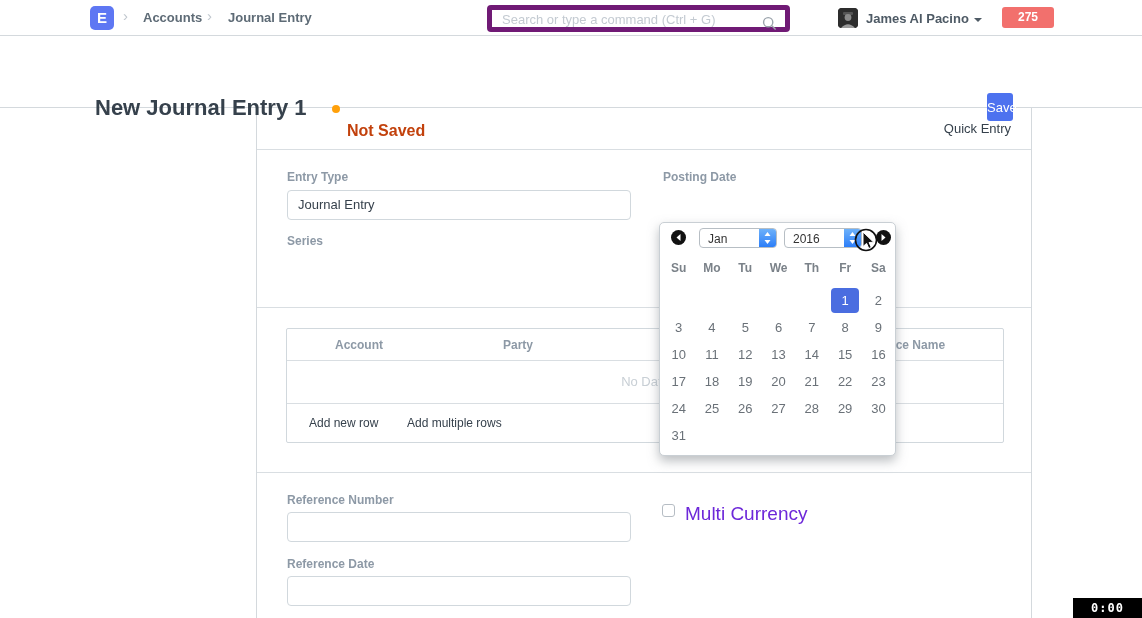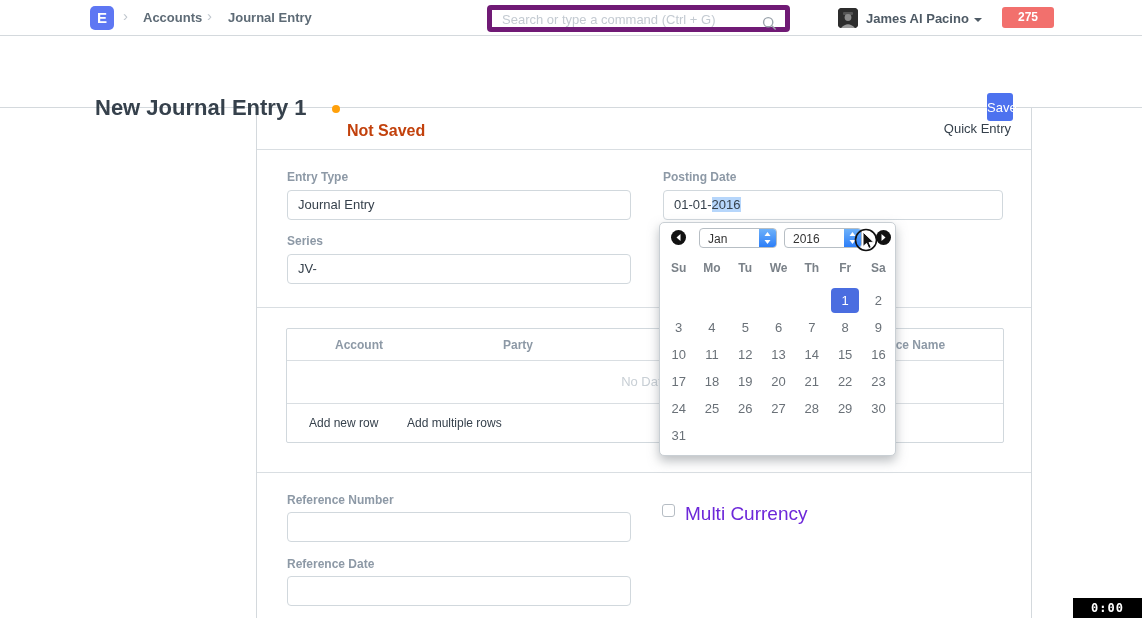--- a/index.html
+++ b/index.html
@@ -149,24 +149,22 @@
 
   <div id="quick-entry-row">
     <span id="quick-entry">Quick Entry</span>
   </div>
 
   <div id="section-1">
     <span class="form-label" style="left:30px; top:20px">Entry Type</span>
     <div class="form-input" style="left:30px; top:40px; width:344px">Journal Entry</div>
 
     <span class="form-label" style="left:30px; top:84px">Series</span>
-    <div class="form-input" style="left:30px; top:104px; width:344px">JV-</div>
 
     <span class="form-label" style="left:406px; top:20px">Posting Date</span>
-    <div class="form-input" style="left:406px; top:40px; width:340px"><span>01-01-</span><span class="sel-text">2016</span></div>
   </div>
 
   <div id="section-2">
     <div id="grid">
       <div id="grid-head">
         <span style="left:72px; transform:translateX(-50%)">Account</span>
         <span style="left:231px; transform:translateX(-50%)">Party</span>
         <span style="left:564px">Reference Name</span>
       </div>
       <div id="grid-empty">

